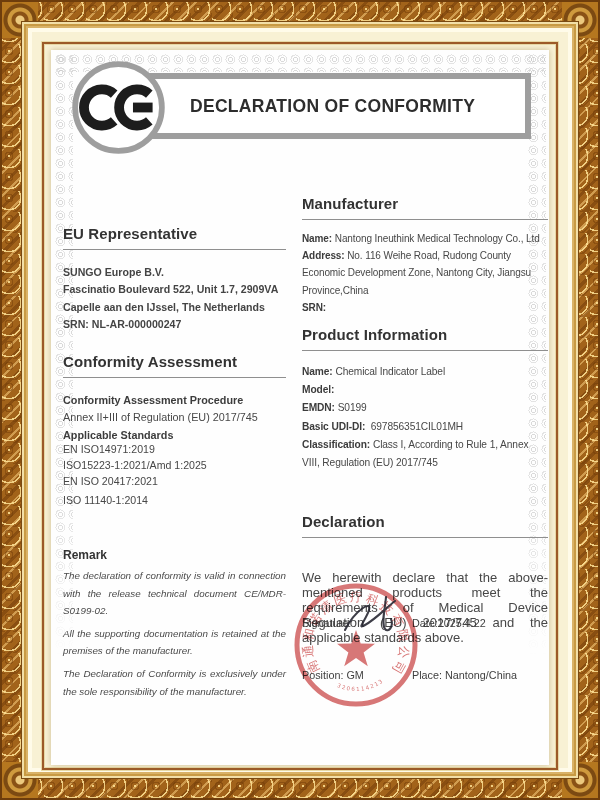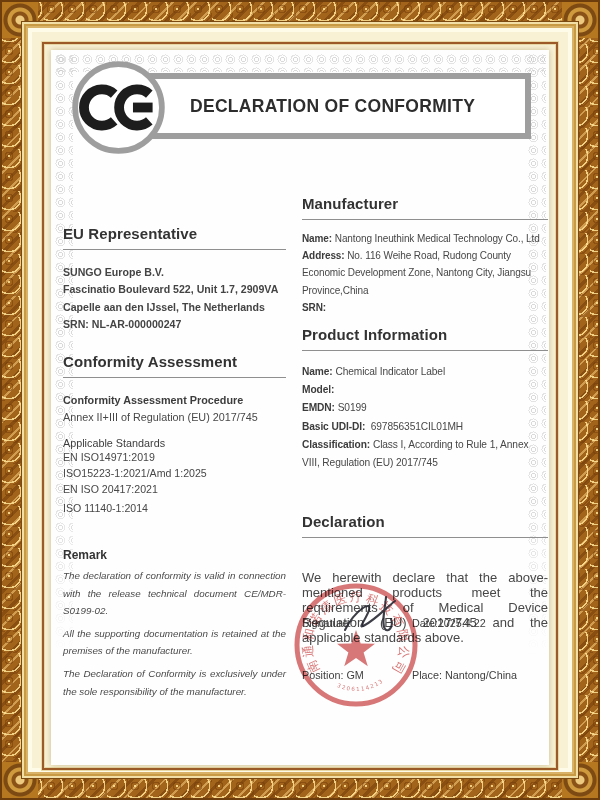--- a/index.html
+++ b/index.html
@@ -49,21 +49,21 @@
   
   .sec{position:absolute;color:#474747;}
   .col-l{left:12px;width:223px;}
   .col-r{left:251px;width:246px;}
   h2{margin:0;font-size:15px;font-weight:bold;color:#333;border-bottom:1.5px solid #8f8f8f;
      padding-bottom:7px;letter-spacing:.1px;}
   .bold{font-weight:bold;color:#3c3c3c;}
   .eu-lines{margin-top:14px;font-size:10.6px;font-weight:bold;line-height:17.4px;color:#444;}
   .ca-label{margin-top:16px;font-size:10.8px;font-weight:bold;color:#3c3c3c;}
   .ca-val{font-size:10.8px;line-height:16px;margin-top:3px;}
-  .ca-label2{margin-top:12px;font-size:10.8px;font-weight:normal;color:#3c3c3c;}
+  .ca-label2{margin-top:4px;font-size:10.8px;font-weight:bold;color:#3c3c3c;}
   .std{font-size:10.6px;line-height:16.2px;}
   .std:first-of-type{margin-top:2px;}
   h3{margin:0;font-size:12px;font-weight:bold;color:#333;}
   .remark p{margin:5px 0 0 0;font-size:9.8px;font-style:italic;line-height:17.6px;
             text-align:justify;color:#4a4a4a;}
   .man-body{margin-top:10px;font-size:10px;line-height:17.2px;letter-spacing:-.1px;}
   .prod-body{margin-top:12px;font-size:10.2px;line-height:18.2px;letter-spacing:-.1px;}
   .dec-text{margin-top:32px;font-size:13px;line-height:15px;text-align:justify;}
   .sig-row,.pos-row{position:absolute;font-size:10.8px;color:#3f3f3f;width:246px;}
   .sig-row .right-cell,.pos-row .right-cell{position:absolute;left:110px;top:0;}

